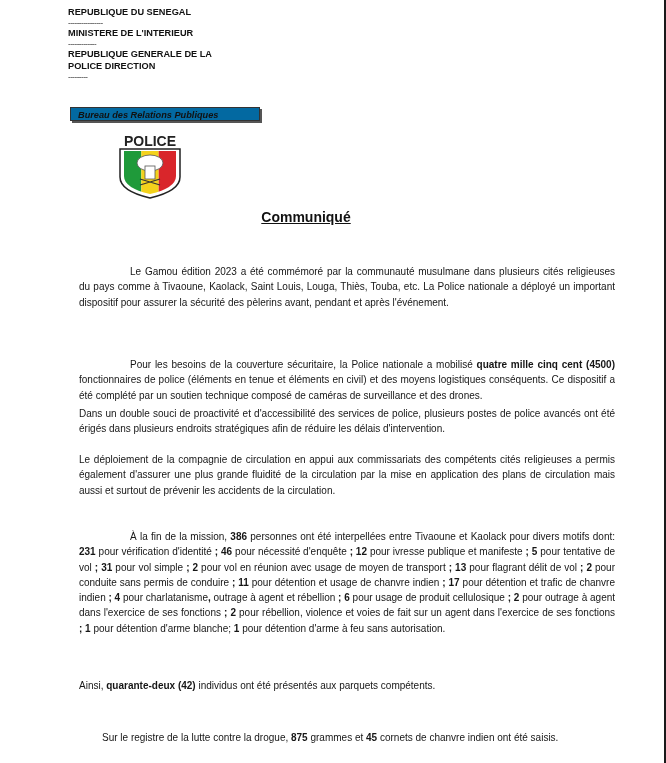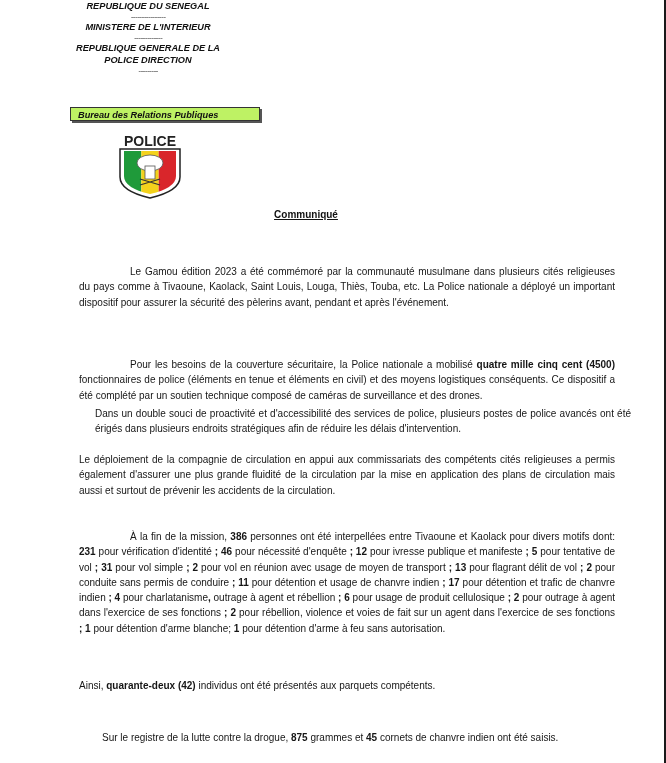--- a/index.html
+++ b/index.html
@@ -4,37 +4,37 @@
 <style>
   html, body { margin: 0; padding: 0; background: #ffffff; }
   body {
     width: 666px; height: 763px; position: relative; overflow: hidden;
     font-family: "Liberation Sans", sans-serif; color: #111;
   }
   .right-edge {
     position: absolute; top: 0; right: 0; width: 2px; height: 763px; background: #1a1a1a;
   }
   .header-block {
-    position: absolute; left: 68px; top: 0; width: 160px; text-align: center;
-    font-weight: bold; font-size: 9.2px; line-height: 12px; color: #111; font-style: italic;
+    position: absolute; left: 68px; top: 6px; width: 160px; text-align: left;
+    font-weight: bold; font-size: 9.2px; line-height: 12px; color: #111;
   }
   .header-block .sep { font-size: 8px; line-height: 9px; letter-spacing: -0.5px; font-weight: normal; }
   .bureau-box {
     position: absolute; left: 70px; top: 107px; width: 190px; height: 14px;
-    background: #bef264; border: 1px solid #333;
+    background: #0369a1; border: 1px solid #333;
     box-shadow: 2px 2px 0 #555;
     font-weight: bold; font-style: italic; font-size: 9.2px; line-height: 14px;
     padding-left: 7px; box-sizing: border-box; color: #111;
   }
   .logo {
     position: absolute; left: 115px; top: 133px; width: 70px; height: 66px;
   }
   .title {
     position: absolute; left: 0; width: 612px; top: 209px; text-align: center;
-    font-weight: bold; font-size: 10px; text-decoration: underline;
+    font-weight: bold; font-size: 14px; text-decoration: underline;
   }
   .para {
     position: absolute; left: 79px; width: 536px;
     font-size: 10px; line-height: 15.3px; text-align: justify; color: #161616;
   }
   .indent { text-indent: 51px; }
   b { font-weight: bold; }
 </style>
 </head>
 <body>
@@ -70,21 +70,21 @@
     <path d="M25 52 L45 46 M25 46 L45 52" stroke="#333" stroke-width="1.2"></path>
   </svg>
 </div>
 
 <div class="title">Communiqué</div>
 
 <div class="para indent" style="top:264px;">Le Gamou édition 2023 a été commémoré par la communauté musulmane dans plusieurs cités religieuses du pays comme à Tivaoune, Kaolack, Saint Louis, Louga, Thiès, Touba, etc. La Police nationale a déployé un important dispositif pour assurer la sécurité des pèlerins avant, pendant et après l'événement.</div>
 
 <div class="para indent" style="top:345px;margin-top:12px;"><span>Pour les besoins de la couverture sécuritaire, la Police nationale a mobilisé </span><b>quatre mille cinq cent (4500)</b><span> fonctionnaires de police (éléments en tenue et éléments en civil) et des moyens logistiques conséquents. Ce dispositif a été complété par un soutien technique composé de caméras de surveillance et des drones.</span></div>
 
-<div class="para" style="top:406px;margin-left:16px;">Dans un double souci de proactivité et d'accessibilité des services de police, plusieurs postes de police avancés ont été érigés dans plusieurs endroits stratégiques afin de réduire les délais d'intervention.</div>
+<div class="para" style="top:406px;">Dans un double souci de proactivité et d'accessibilité des services de police, plusieurs postes de police avancés ont été érigés dans plusieurs endroits stratégiques afin de réduire les délais d'intervention.</div>
 
 <div class="para" style="top:452px;">Le déploiement de la compagnie de circulation en appui aux commissariats des compétents cités religieuses a permis également d'assurer une plus grande fluidité de la circulation par la mise en application des plans de circulation mais aussi et surtout de prévenir les accidents de la circulation.</div>
 
 <div class="para indent" style="top:529px;" id="p5"><span>À la fin de la mission, </span><b>386</b><span> personnes ont été interpellées entre Tivaoune et Kaolack pour divers motifs dont: </span><b>231</b><span> pour vérification d'identité </span><b>; 46</b><span> pour nécessité d'enquête </span><b>; 12</b><span> pour ivresse publique et manifeste </span><b>; 5</b><span> pour tentative de vol </span><b>; 31</b><span> pour vol simple </span><b>; 2</b><span> pour vol en réunion  avec usage de moyen de transport </span><b>; 13</b><span> pour flagrant délit de vol </span><b>; 2</b><span> pour conduite sans permis de conduire </span><b>; 11</b><span> pour détention et usage de chanvre indien </span><b>; 17</b><span> pour détention et  trafic de chanvre indien </span><b>; 4</b><span> pour charlatanisme</span><b>,</b><span> outrage à agent et rébellion </span><b>; 6</b><span> pour usage de produit cellulosique </span><b>; 2</b><span> pour outrage à agent dans l'exercice de ses fonctions </span><b>; 2</b><span> pour rébellion, violence et voies de fait sur un agent dans l'exercice de ses fonctions </span><b>; 1</b><span> pour détention d'arme blanche; </span><b>1</b><span> pour détention d'arme à feu sans autorisation.</span></div>
 
 <div class="para" style="top:678px;"><span>Ainsi, </span><b>quarante-deux (42)</b><span> individus ont été présentés aux parquets compétents.</span></div>
 
 <div class="para" style="top:730px;margin-left:23px;"><span>Sur le registre de la lutte contre la drogue, </span><b>875</b><span> grammes et </span><b>45</b><span> cornets de chanvre indien ont été saisis.</span></div>
 
 </body></html>

